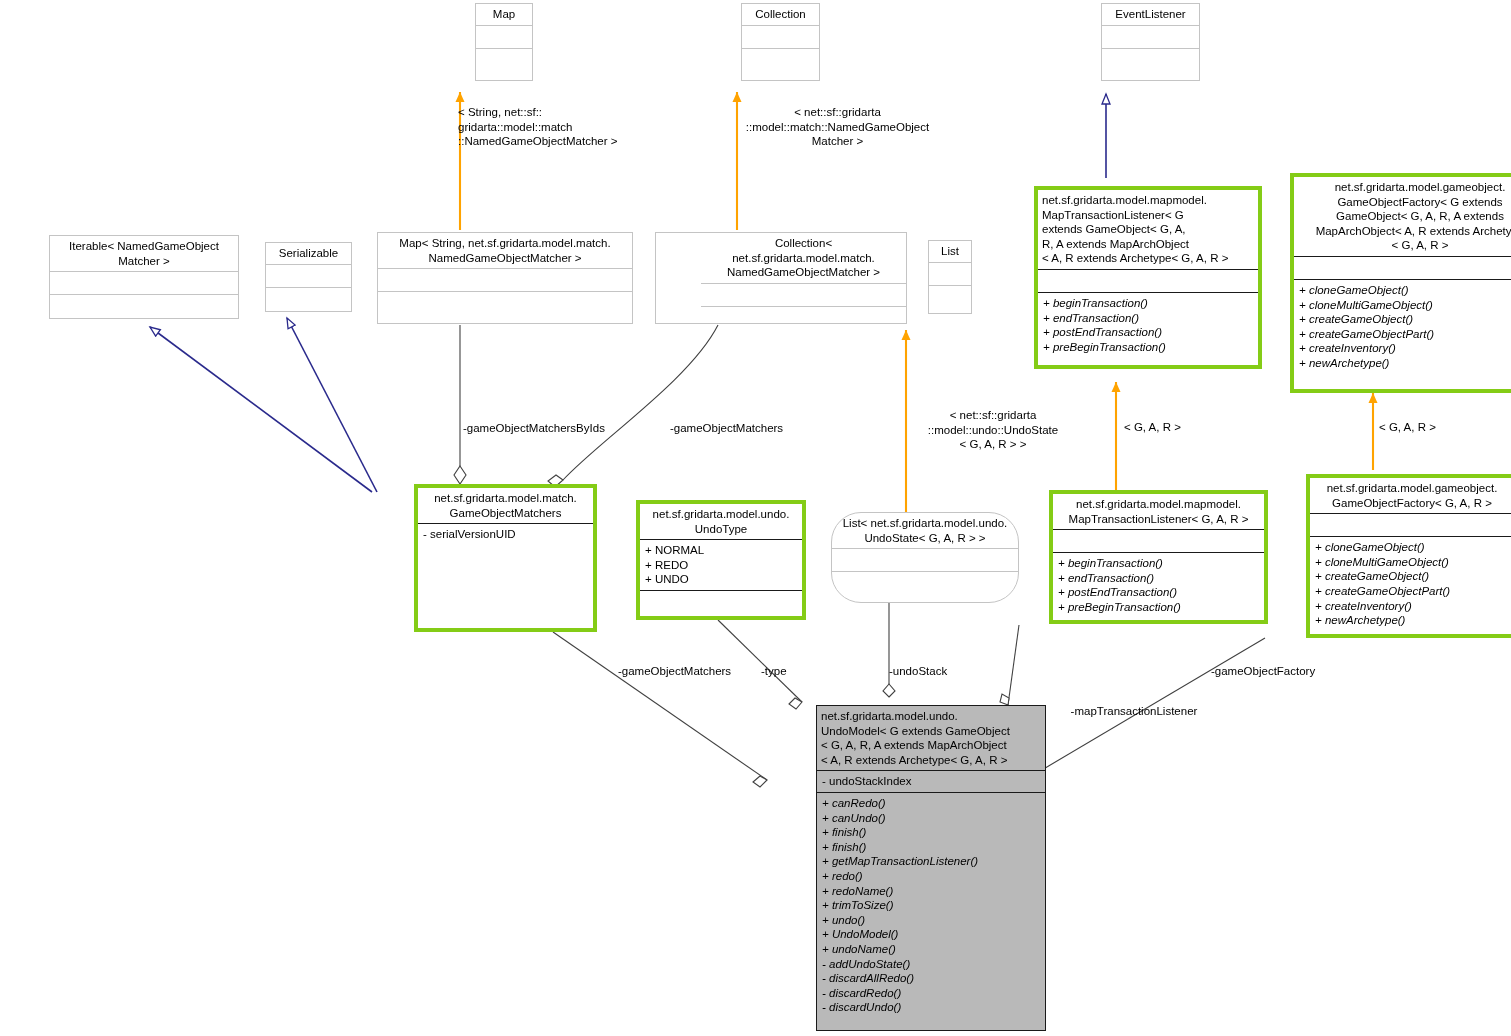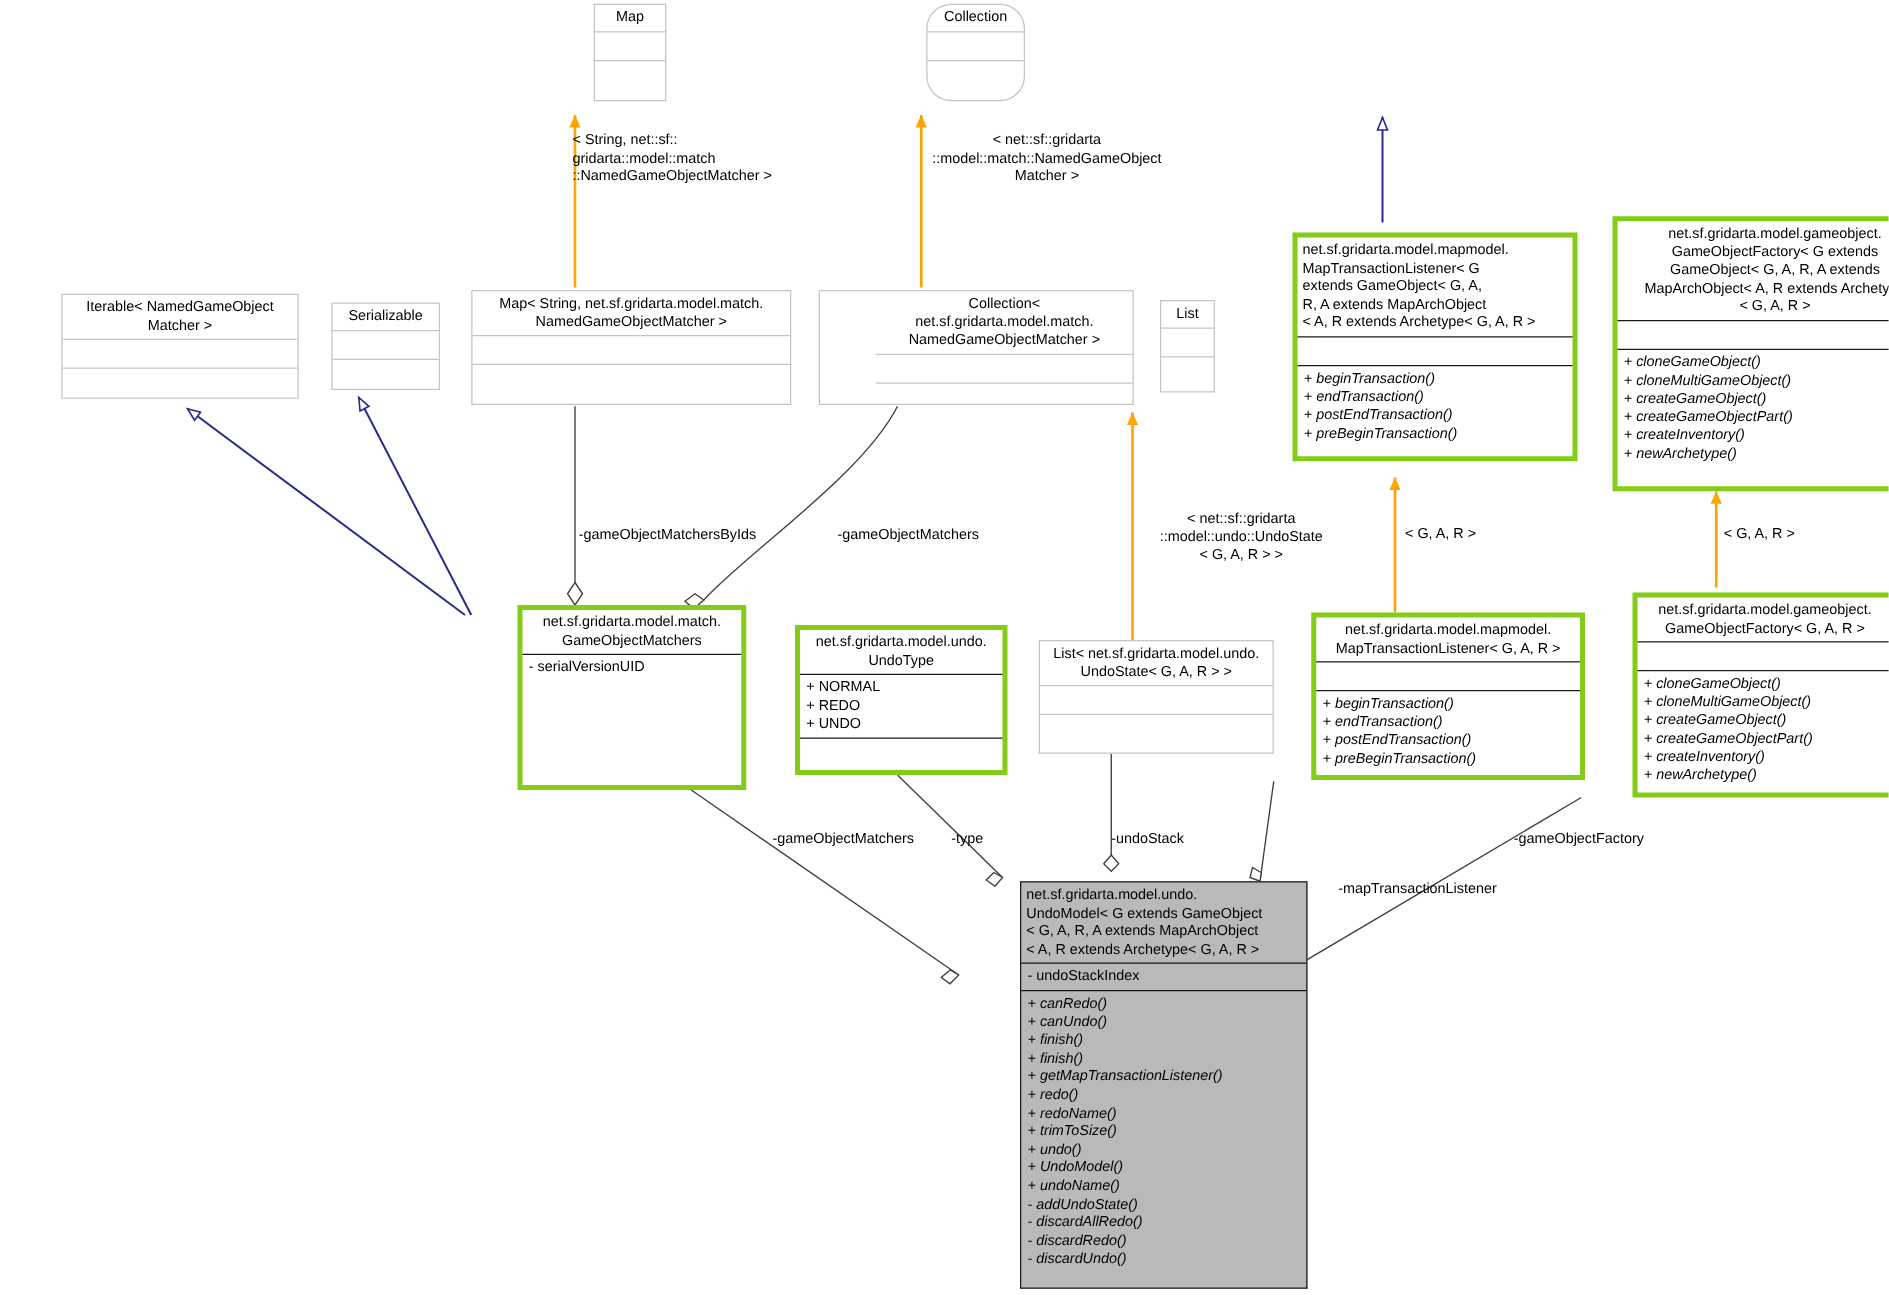--- a/index.html
+++ b/index.html
@@ -133,26 +133,31 @@
       <polygon points="1008,790 1015,787 1018,780 1010,782" fill="#ffffff" stroke="#404040" stroke-width="1.1"></polygon>
     </g>
   </svg>
 
   <div class="uml lib" style="left:431px;top:3px;width:58px;height:78px;">
     <div class="title">Map</div>
     <div class="sec empty"></div>
     <div class="sec empty grow"></div>
   </div>
 
-  <div class="uml lib" style="left:697px;top:3px;width:79px;height:78px;border-radius:20px;">
+  <div class="uml lib" style="left:697px;top:3px;width:79px;height:78px;">
     <div class="title">Collection</div>
     <div class="sec empty"></div>
     <div class="sec empty grow"></div>
   </div>
 
+  <div class="uml lib" style="left:1057px;top:3px;width:99px;height:78px;">
+    <div class="title">EventListener</div>
+    <div class="sec empty"></div>
+    <div class="sec empty grow"></div>
+  </div>
 
   <div class="uml lib" style="left:5px;top:235px;width:190px;height:84px;">
     <div class="title">Iterable&lt; NamedGameObject
 Matcher &gt;</div>
     <div class="sec empty"></div>
     <div class="sec empty grow"></div>
   </div>
 
   <div class="uml lib" style="left:221px;top:242px;width:87px;height:70px;">
     <div class="title">Serializable</div>
@@ -216,21 +221,21 @@
 
   <div class="uml proj" style="left:592px;top:500px;width:170px;height:120px;">
     <div class="title">net.sf.gridarta.model.undo.
 UndoType</div>
     <div class="sec">+ NORMAL
 + REDO
 + UNDO</div>
     <div class="sec empty grow"></div>
   </div>
 
-  <div class="uml lib" style="left:787px;top:512px;width:188px;height:91px;">
+  <div class="uml lib" style="left:787px;top:512px;width:188px;height:91px;border-radius:30px;">
     <div class="title">List&lt; net.sf.gridarta.model.undo.
 UndoState&lt; G, A, R &gt; &gt;</div>
     <div class="sec empty"></div>
     <div class="sec empty grow"></div>
   </div>
 
   <div class="uml proj" style="left:1005px;top:490px;width:219px;height:134px;">
     <div class="title">net.sf.gridarta.model.mapmodel.
 MapTransactionListener&lt; G, A, R &gt;</div>
     <div class="sec empty"></div>

